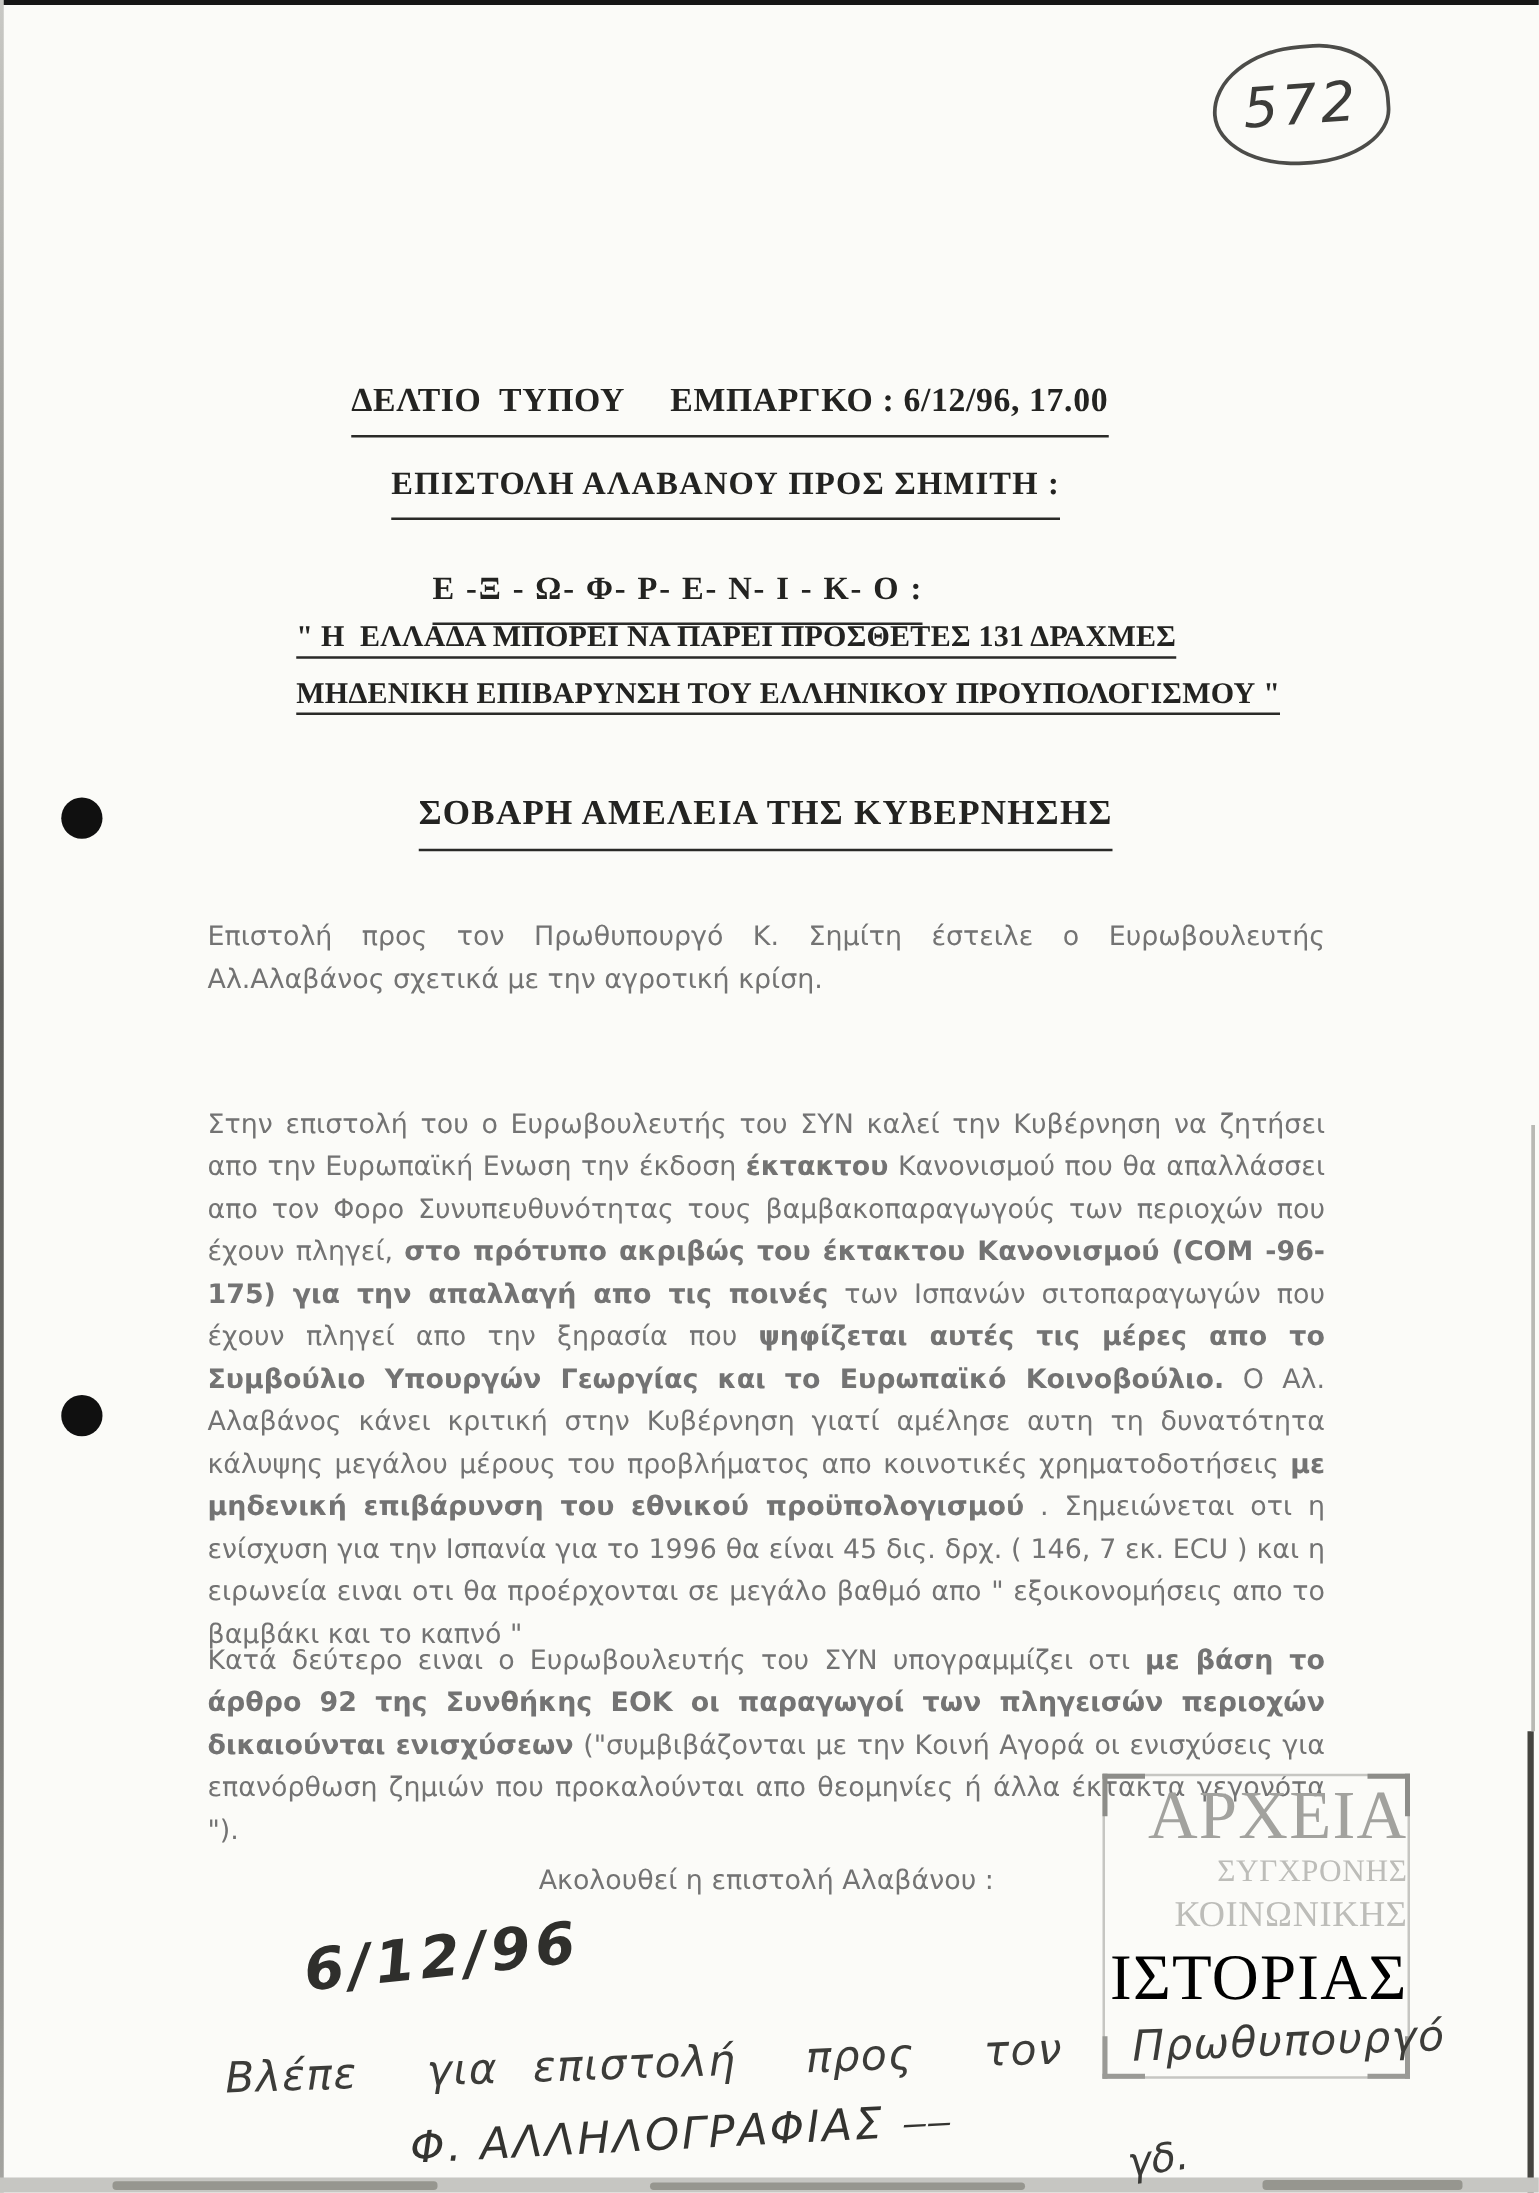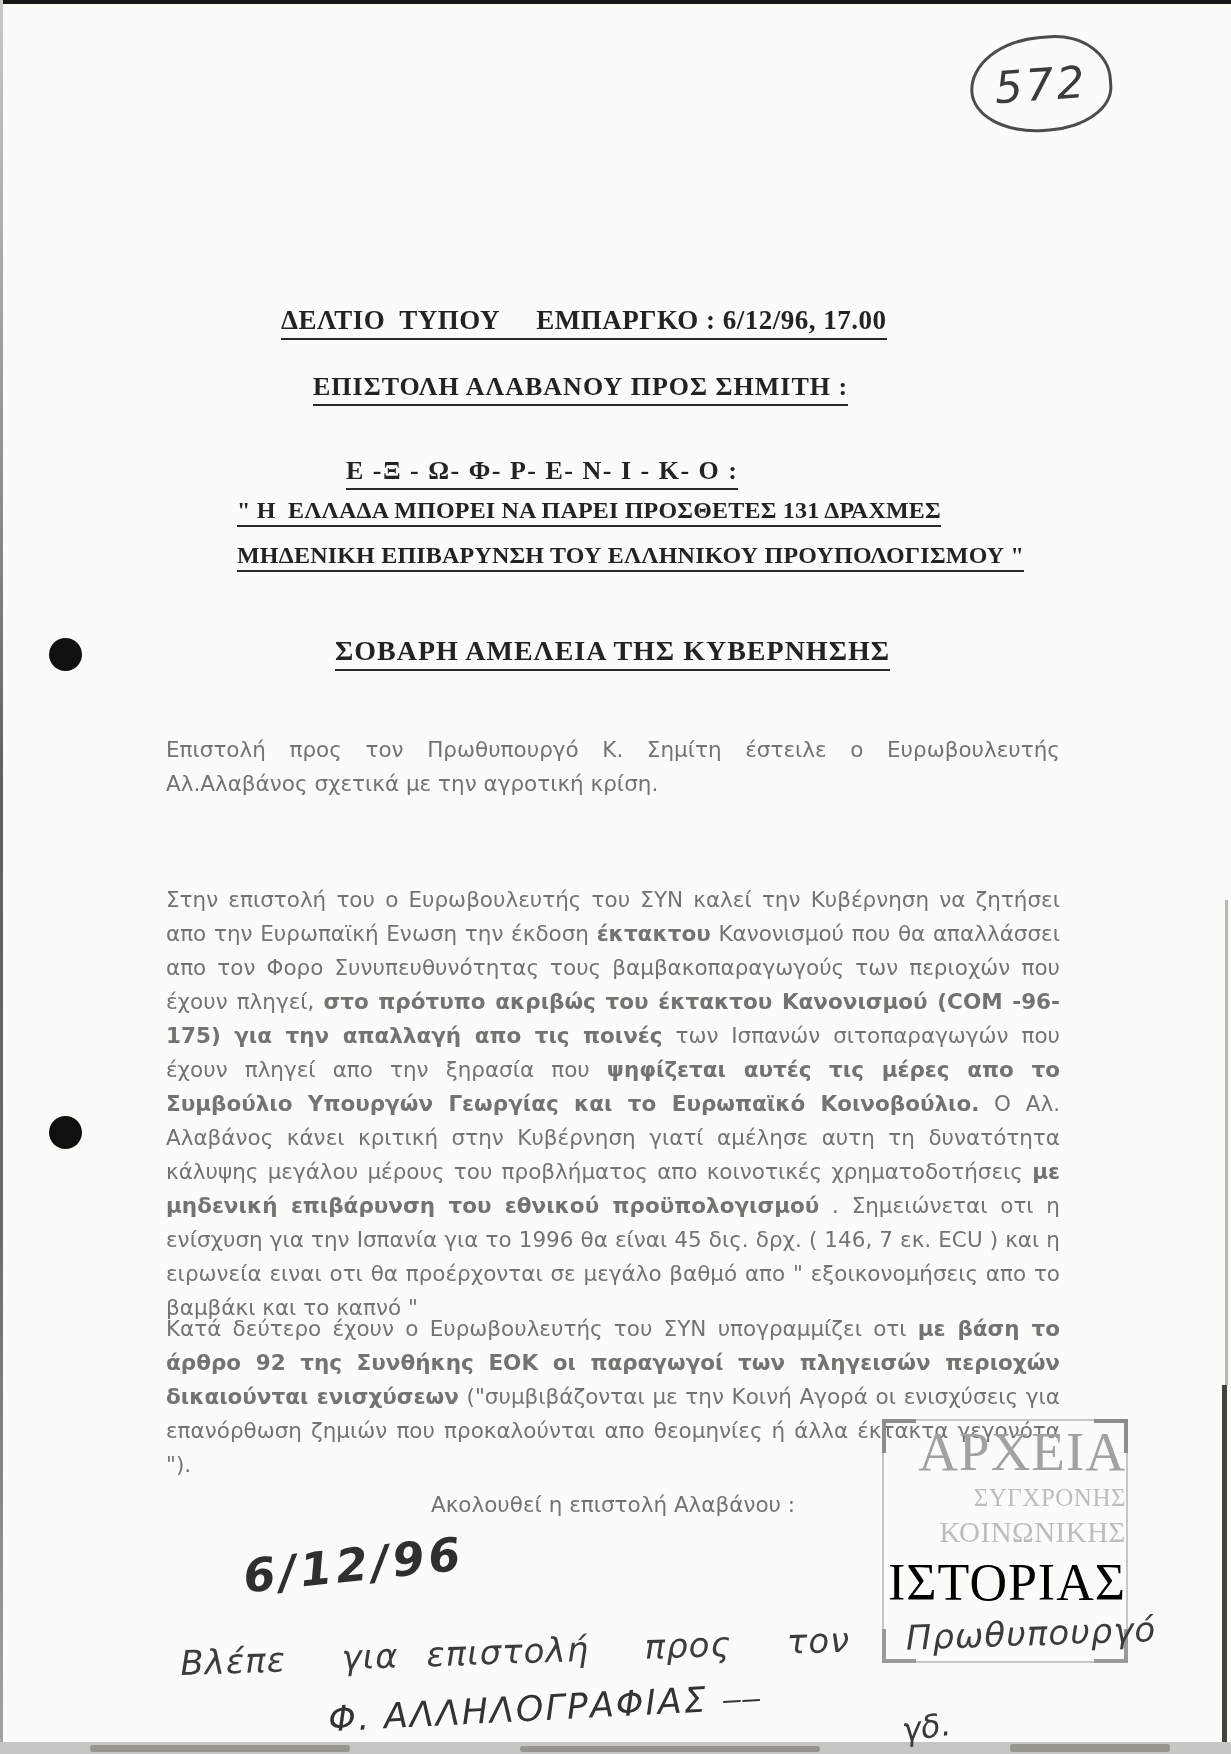--- a/index.html
+++ b/index.html
@@ -31,21 +31,21 @@
     position:absolute;left:970px;top:36px;width:136px;height:90px;
     border:3px solid #4c4c49;border-radius:58% 46% 52% 55% / 60% 55% 48% 52%;
     transform:rotate(-4deg);
     display:flex;align-items:center;justify-content:center;
     font-style:italic;font-size:44px;color:#3c3c39;
     letter-spacing:3px;font-family:"DejaVu Sans",sans-serif;
   }
 
   
   .serif{font-family:"Liberation Serif","DejaVu Serif",serif;font-weight:bold;color:#232321;}
-  .u{border-bottom:2px solid #2a2a28;padding-bottom:3px;}
+  .u{border-bottom:2px solid #2a2a28;padding-bottom:13px;}
   .title{position:absolute;left:268px;top:274px;font-size:27px;letter-spacing:.5px;white-space:pre;}
   .subtitle{position:absolute;left:298px;top:342px;font-size:26px;letter-spacing:1px;white-space:pre;}
   .spelled{position:absolute;left:330px;top:426px;font-size:26px;letter-spacing:1.5px;white-space:pre;}
   .headline{position:absolute;left:237px;top:489px;font-size:24px;line-height:43px;letter-spacing:.2px;}
   .headline .hl-line{display:block;margin-bottom:2px;white-space:pre;}
   .headline .hl-line > span{border-bottom:2px solid #2a2a28;padding-bottom:2px;}
   .section-head{position:absolute;left:166px;top:635px;width:893px;text-align:center;font-size:28px;letter-spacing:1px;}
 
   
   .bodycol{position:absolute;left:166px;width:894px;
@@ -128,20 +128,20 @@
   <span class="hl-line"><span>ΜΗΔΕΝΙΚΗ ΕΠΙΒΑΡΥΝΣΗ ΤΟΥ ΕΛΛΗΝΙΚΟΥ ΠΡΟΥΠΟΛΟΓΙΣΜΟΥ "</span></span>
 </div>
 
 <div class="section-head serif">
   <span class="u">ΣΟΒΑΡΗ  ΑΜΕΛΕΙΑ ΤΗΣ ΚΥΒΕΡΝΗΣΗΣ</span>
 </div>
 
 <div id="paragraphs">
     <div class="bodycol para-0"><span>Επιστολή  προς  τον  Πρωθυπουργό  Κ.  Σημίτη  έστειλε  ο  Ευρωβουλευτής Αλ.Αλαβάνος σχετικά με την αγροτική κρίση.</span></div>
     <div class="bodycol para-1"><span>Στην επιστολή του ο Ευρωβουλευτής του ΣΥΝ καλεί την Κυβέρνηση να ζητήσει απο την Ευρωπαϊκή  Ενωση την έκδοση </span><b>έκτακτου</b><span>  Κανονισμού που θα απαλλάσσει απο τον Φορο Συνυπευθυνότητας τους βαμβακοπαραγωγούς των περιοχών που έχουν πληγεί,  </span><b>στο πρότυπο ακριβώς του έκτακτου Κανονισμού (COM -96-175) για την απαλλαγή απο τις ποινές</b><span> των Ισπανών σιτοπαραγωγών που έχουν πληγεί απο την ξηρασία που </span><b>ψηφίζεται αυτές τις μέρες απο το Συμβούλιο Υπουργών Γεωργίας και το Ευρωπαϊκό Κοινοβούλιο.</b><span>  Ο Αλ. Αλαβάνος κάνει κριτική στην Κυβέρνηση γιατί αμέλησε αυτη τη δυνατότητα κάλυψης μεγάλου μέρους του προβλήματος απο κοινοτικές χρηματοδοτήσεις </span><b>με μηδενική επιβάρυνση του εθνικού προϋπολογισμού</b><span> . Σημειώνεται οτι η ενίσχυση για την Ισπανία για το 1996 θα είναι 45 δις. δρχ. ( 146, 7 εκ. ECU ) και η ειρωνεία ειναι οτι θα προέρχονται σε μεγάλο βαθμό  απο " εξοικονομήσεις απο το βαμβάκι και το καπνό "</span></div>
-    <div class="bodycol para-2"><span>Κατά δεύτερο έχουν ο Ευρωβουλευτής του ΣΥΝ υπογραμμίζει οτι </span><b>με βάση το άρθρο 92 της Συνθήκης ΕΟΚ οι παραγωγοί των πληγεισών περιοχών δικαιούνται ενισχύσεων</b><span> ("συμβιβάζονται με την Κοινή Αγορά οι ενισχύσεις για επανόρθωση ζημιών  που προκαλούνται απο θεομηνίες ή άλλα έκτακτα γεγονότα ").</span></div>
+    <div class="bodycol para-2"><span>Κατά δεύτερο ειναι ο Ευρωβουλευτής του ΣΥΝ υπογραμμίζει οτι </span><b>με βάση το άρθρο 92 της Συνθήκης ΕΟΚ οι παραγωγοί των πληγεισών περιοχών δικαιούνται ενισχύσεων</b><span> ("συμβιβάζονται με την Κοινή Αγορά οι ενισχύσεις για επανόρθωση ζημιών  που προκαλούνται απο θεομηνίες ή άλλα έκτακτα γεγονότα ").</span></div>
     <div class="bodycol para-3"><span>Ακολουθεί η επιστολή Αλαβάνου :</span></div>
   </div>
 
 <div class="hand hw-date">6/12/96</div>
 <div class="hand hw-note">Βλέπε  για επιστολή  προς  τον  Πρωθυπουργό</div>
 <div class="hand hw-file">Φ. ΑΛΛΗΛΟΓΡΑΦΙΑΣ ⎯⎯</div>
 <div class="hand hw-gd">γδ.</div>
 
 </body></html>

